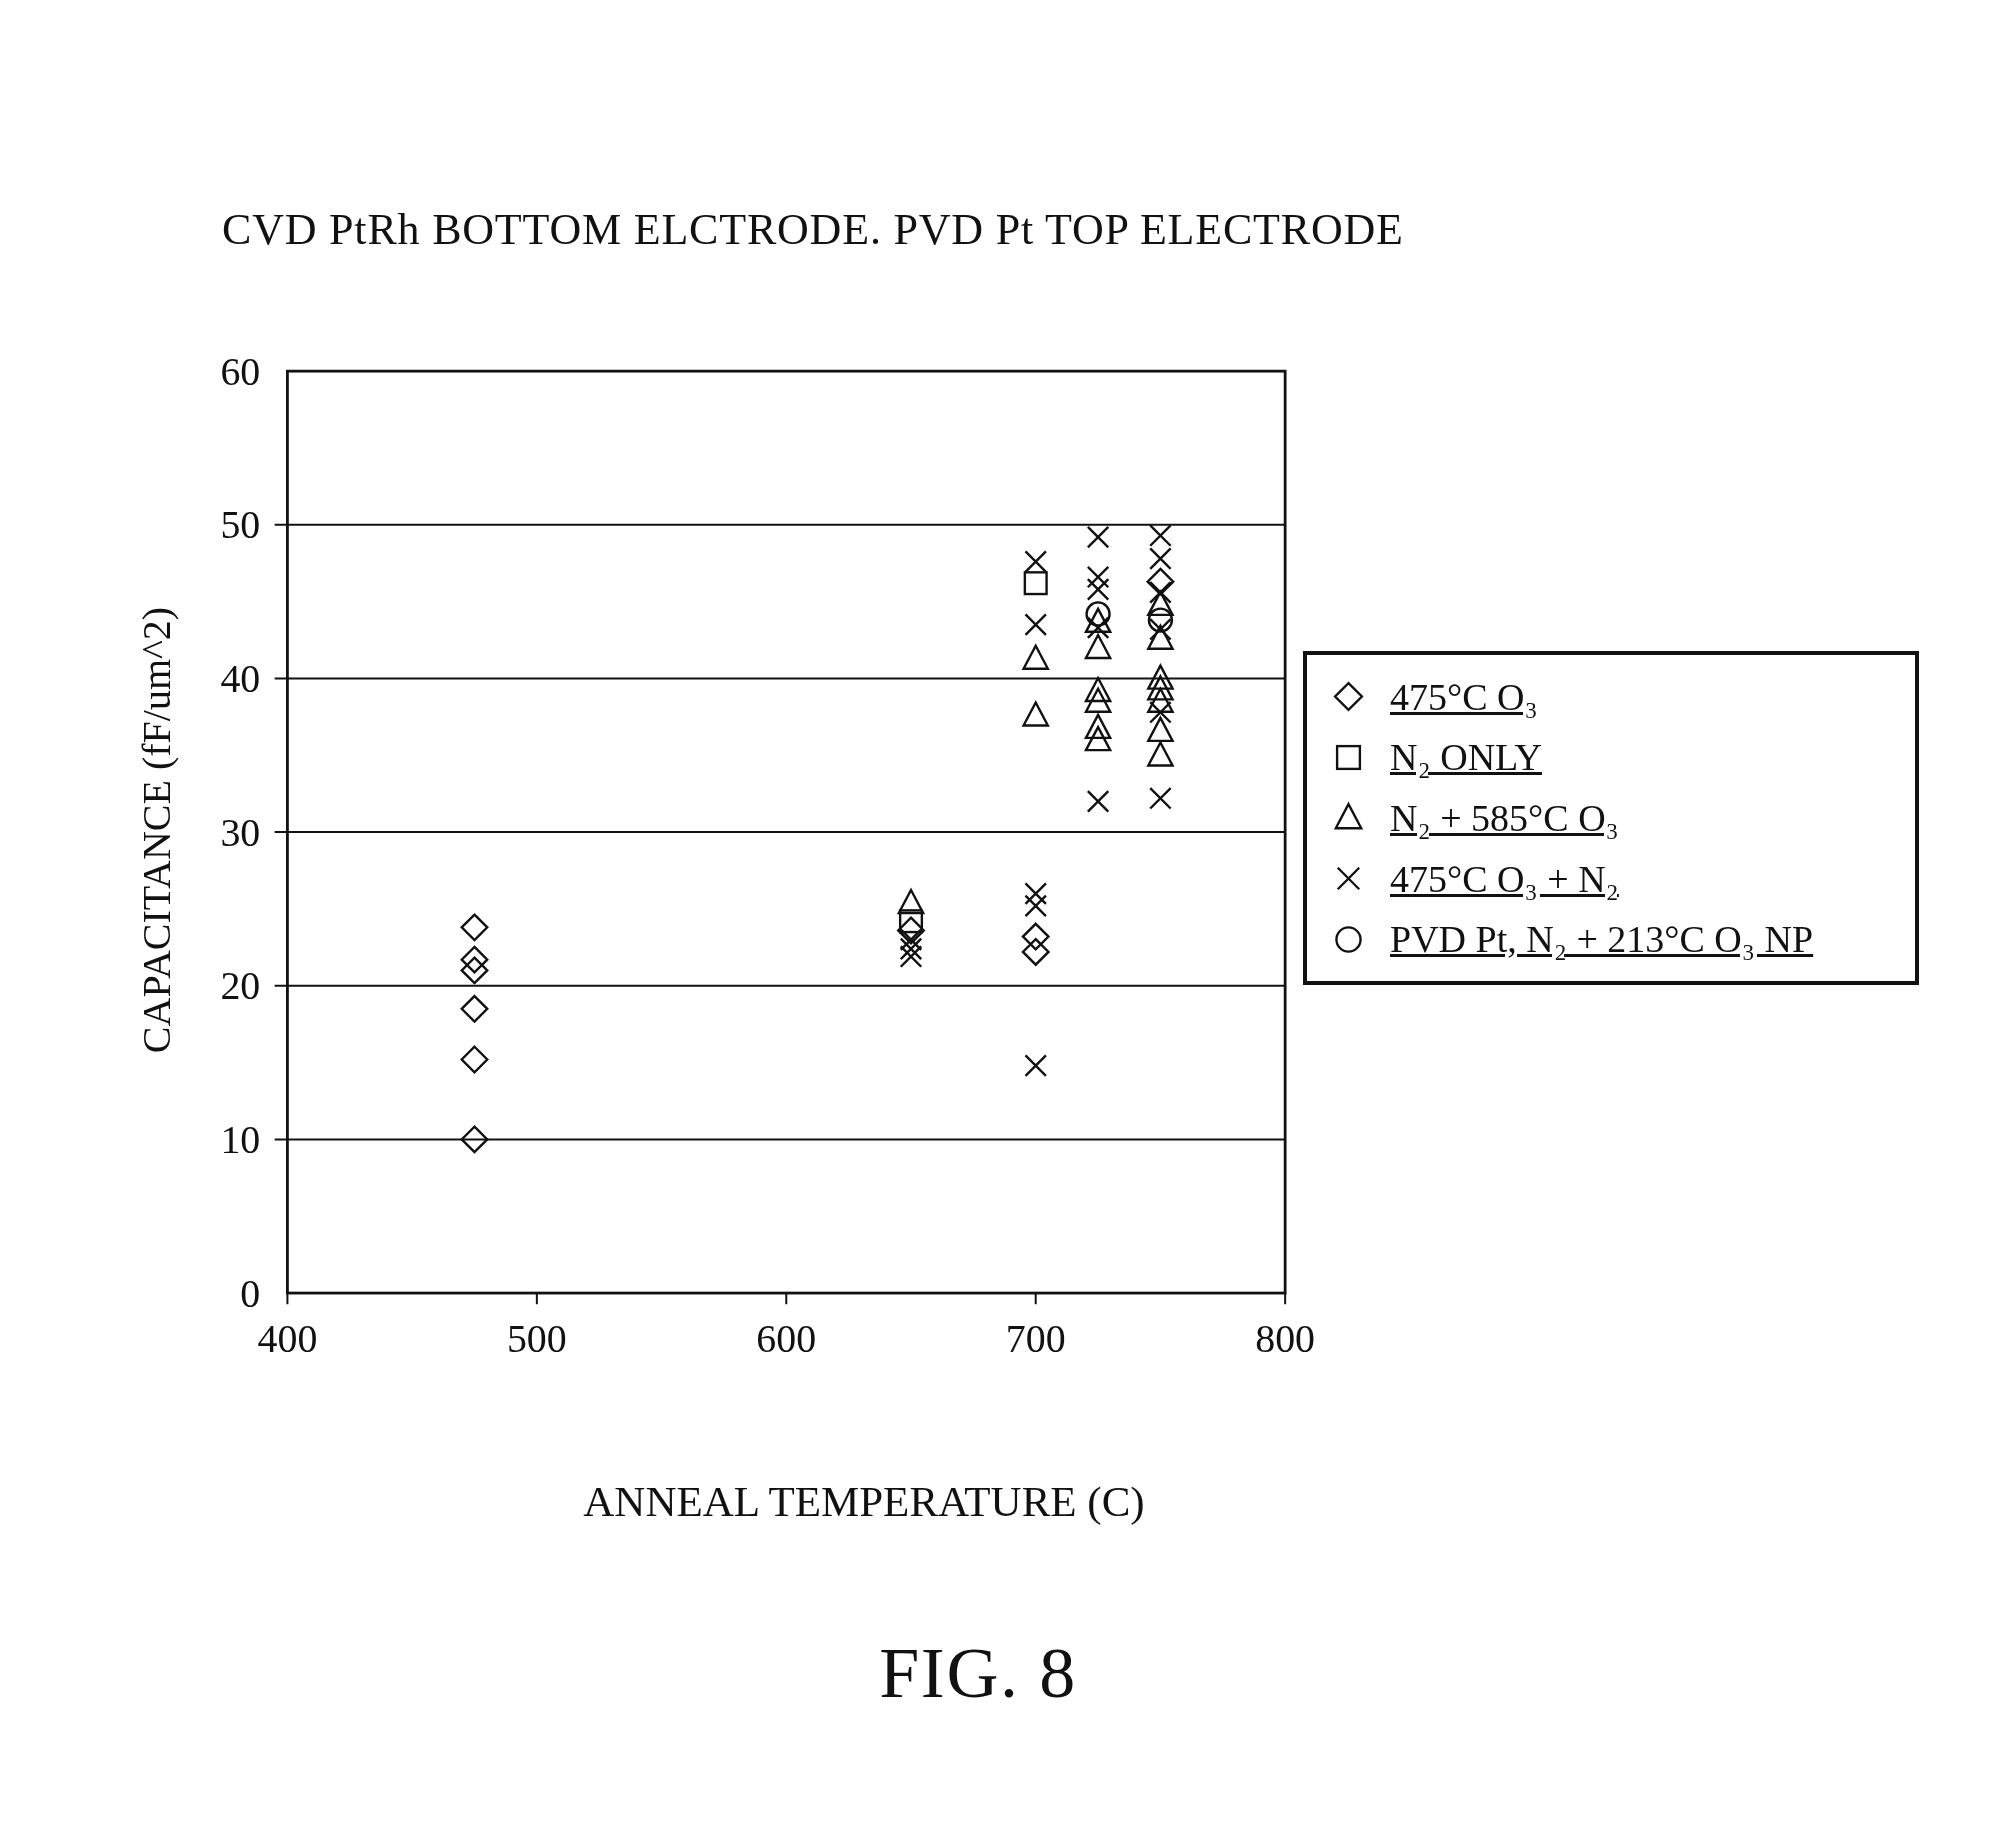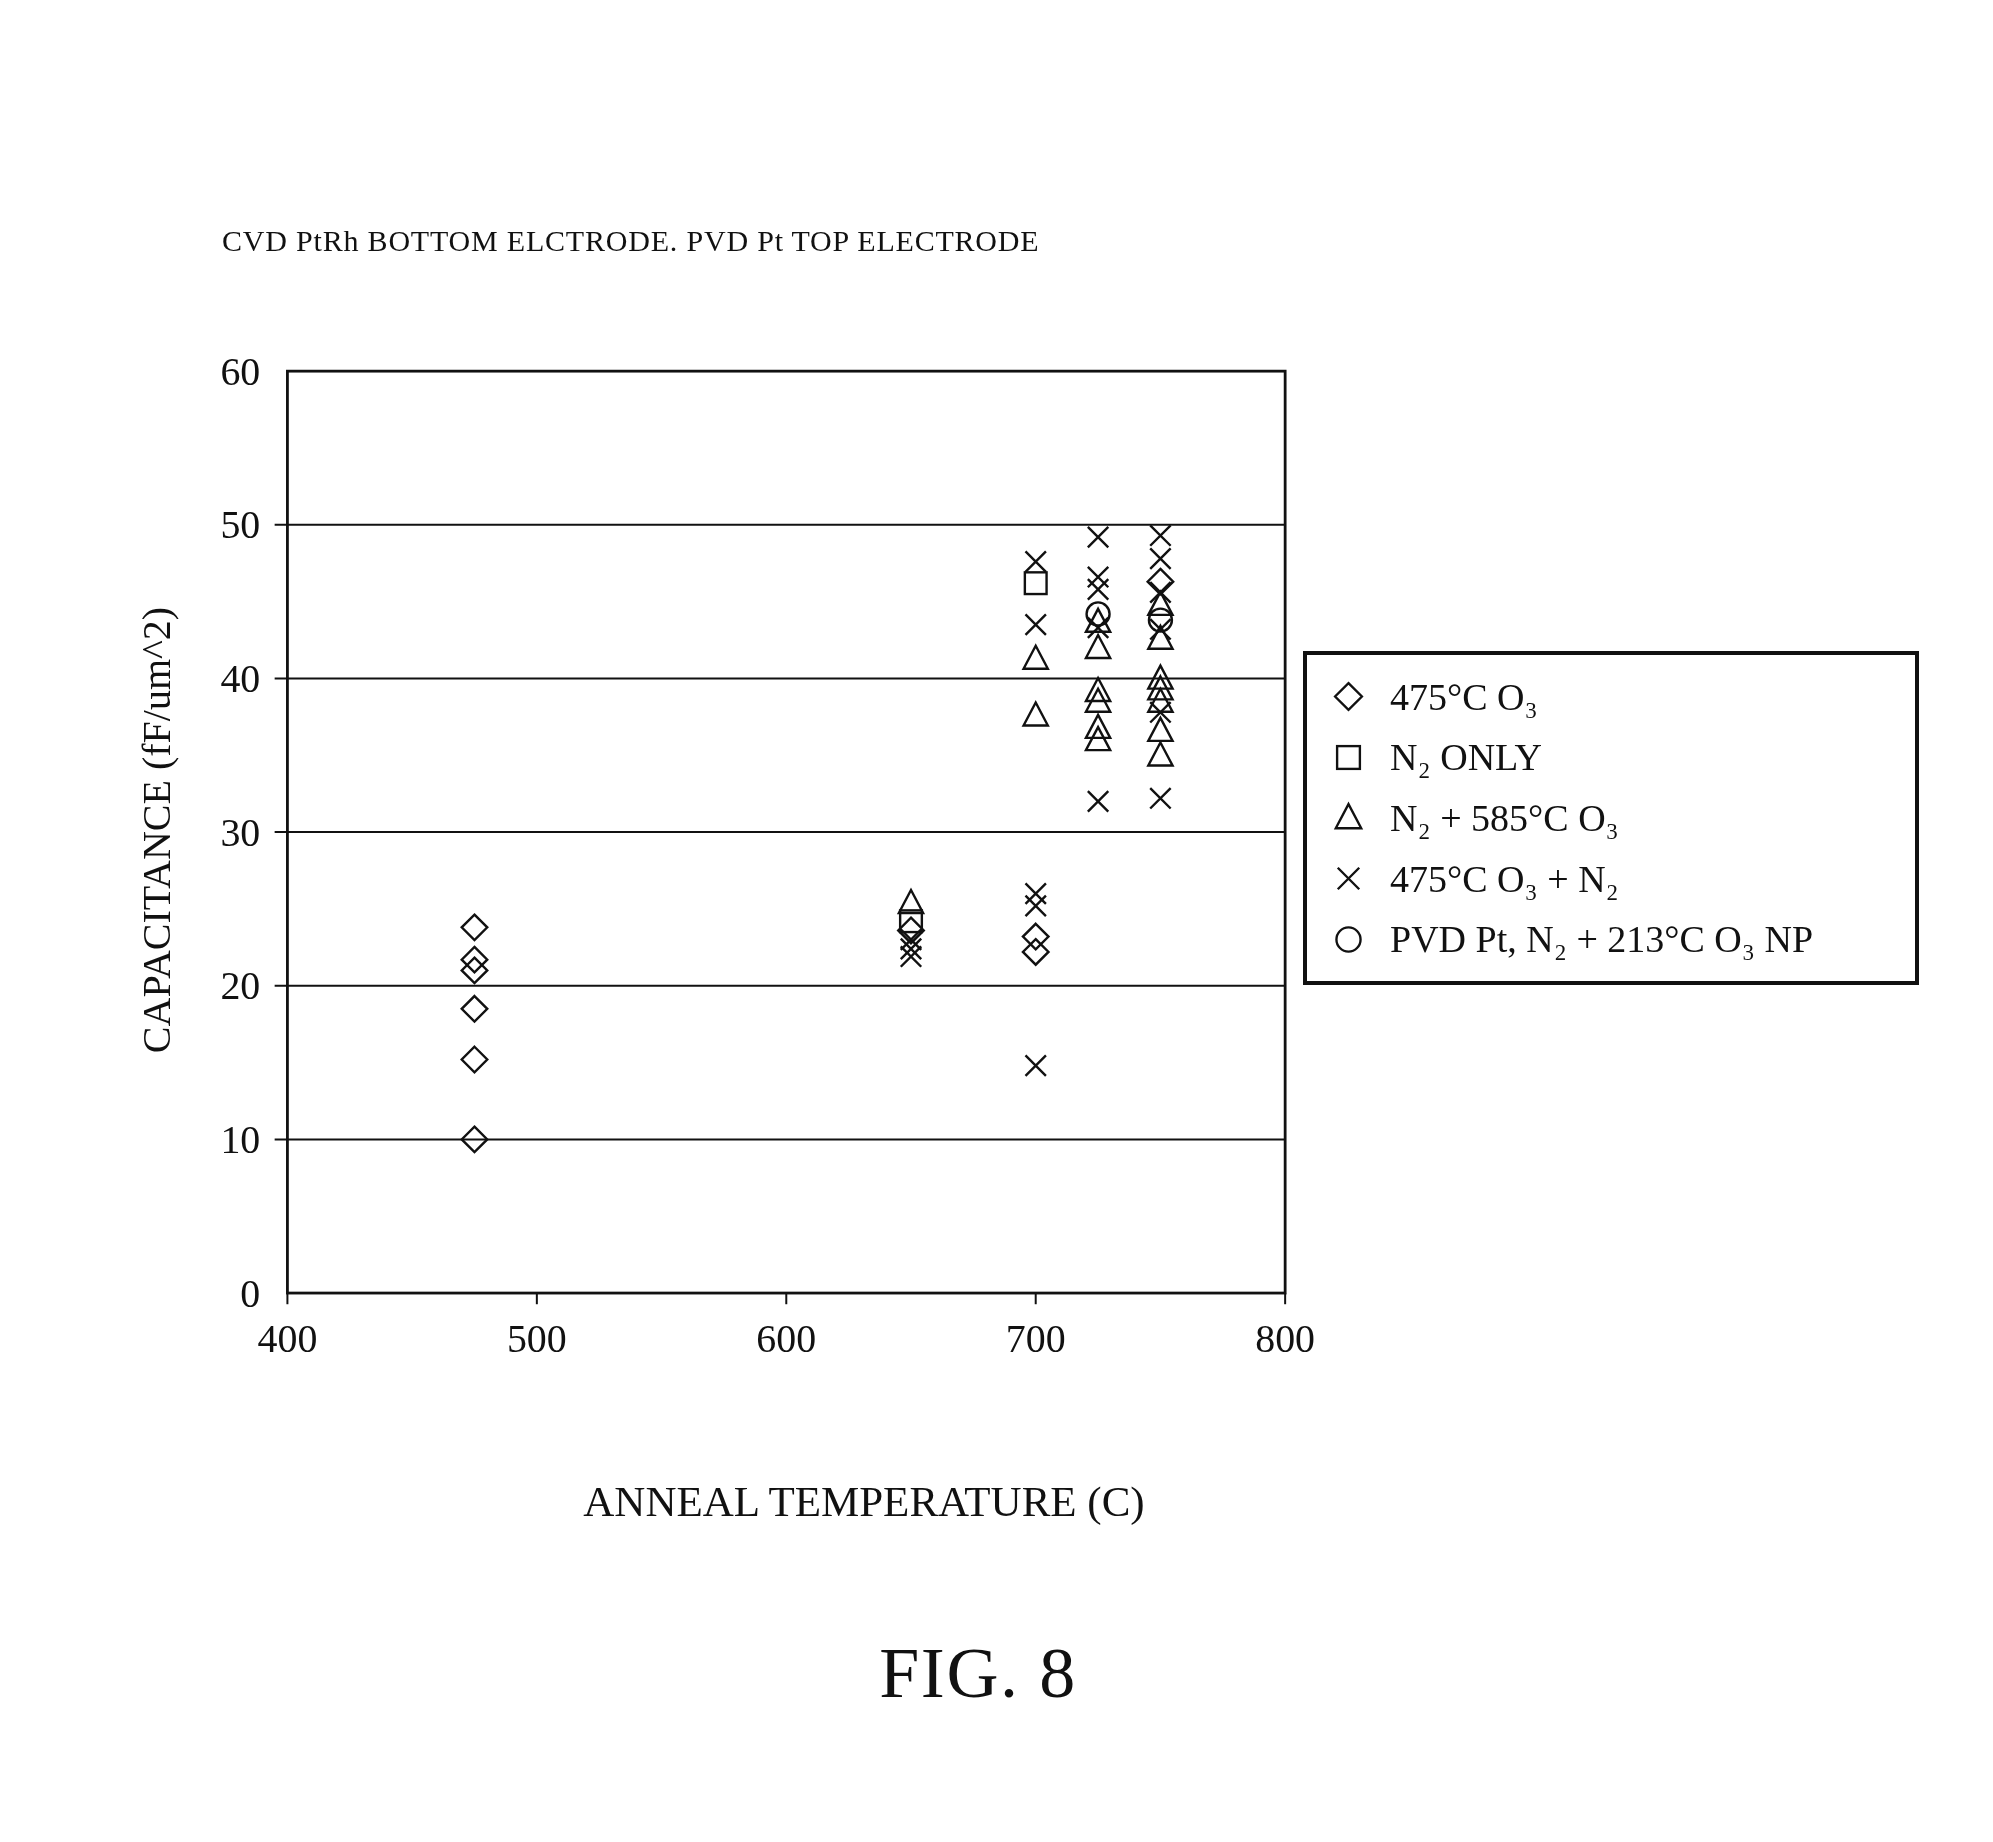--- a/index.html
+++ b/index.html
@@ -9,24 +9,23 @@
     height: 1843px;
     background: #ffffff;
     font-family: "Liberation Serif", "DejaVu Serif", serif;
     color: #111111;
     overflow: hidden;
   }
   #chart-title {
     position: absolute;
     left: 222px;
     top: 204px;
-    font-size: 30px;
+    font-size: 44px;
     letter-spacing: 0.8px;
     white-space: nowrap;
-    margin-top: 20px;
   }
   #y-axis-label {
     position: absolute;
     left: 156px;
     top: 830px;
     transform: translate(-50%, -50%) rotate(-90deg);
     font-size: 40px;
     white-space: nowrap;
   }
   #x-axis-label {
@@ -70,20 +69,21 @@
     display: flex;
     flex-direction: column;
     justify-content: space-around;
   }
   .legend-row {
     display: flex;
     align-items: center;
     gap: 21px;
     font-size: 38px;
     white-space: nowrap;
+    text-decoration: underline;
   }
   .legend-marker { width: 41px; height: 41px; flex: 0 0 41px; }
 </style>
 </head>
 <body>
 
 <div id="page">
 
   <div id="chart-title">CVD PtRh BOTTOM ELCTRODE. PVD Pt TOP ELECTRODE</div>
 

